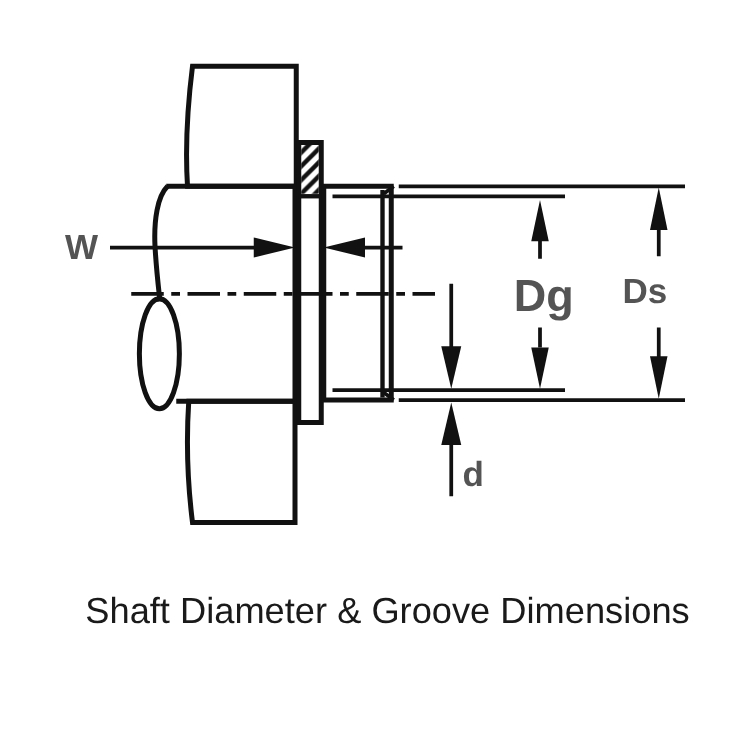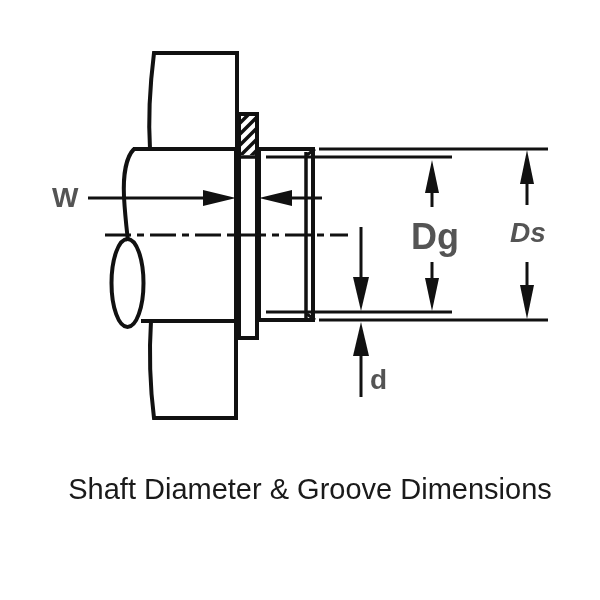--- a/index.html
+++ b/index.html
@@ -22,21 +22,21 @@
   .hatchstroke2{stroke:var(--line);stroke-width:3.5;fill:none;}
   .ah{fill:var(--line);stroke:none;}
   .whitefill{fill:var(--background);}
   .lbl{
     position:absolute;color:var(--label);font-weight:bold;
     font-family:"Liberation Sans",sans-serif;line-height:1;
     user-select:none;
   }
   .lbl-w{left:52px;top:184px;font-size:28px;}
   .lbl-dg{left:411px;top:219px;font-size:36px;}
-  .lbl-ds{left:510px;top:219px;font-size:28px;font-style:italic;}
+  .lbl-ds{left:498px;top:219px;font-size:28px;}
   .lbl-d{left:370px;top:366px;font-size:28px;}
   .caption{
     position:absolute;left:0;top:473px;width:600px;text-align:center;
     color:var(--caption);font-size:29px;font-family:"Liberation Sans",sans-serif;
     white-space:nowrap;
     padding-left:10px;
   }
 </style>
 </head>
 <body>

